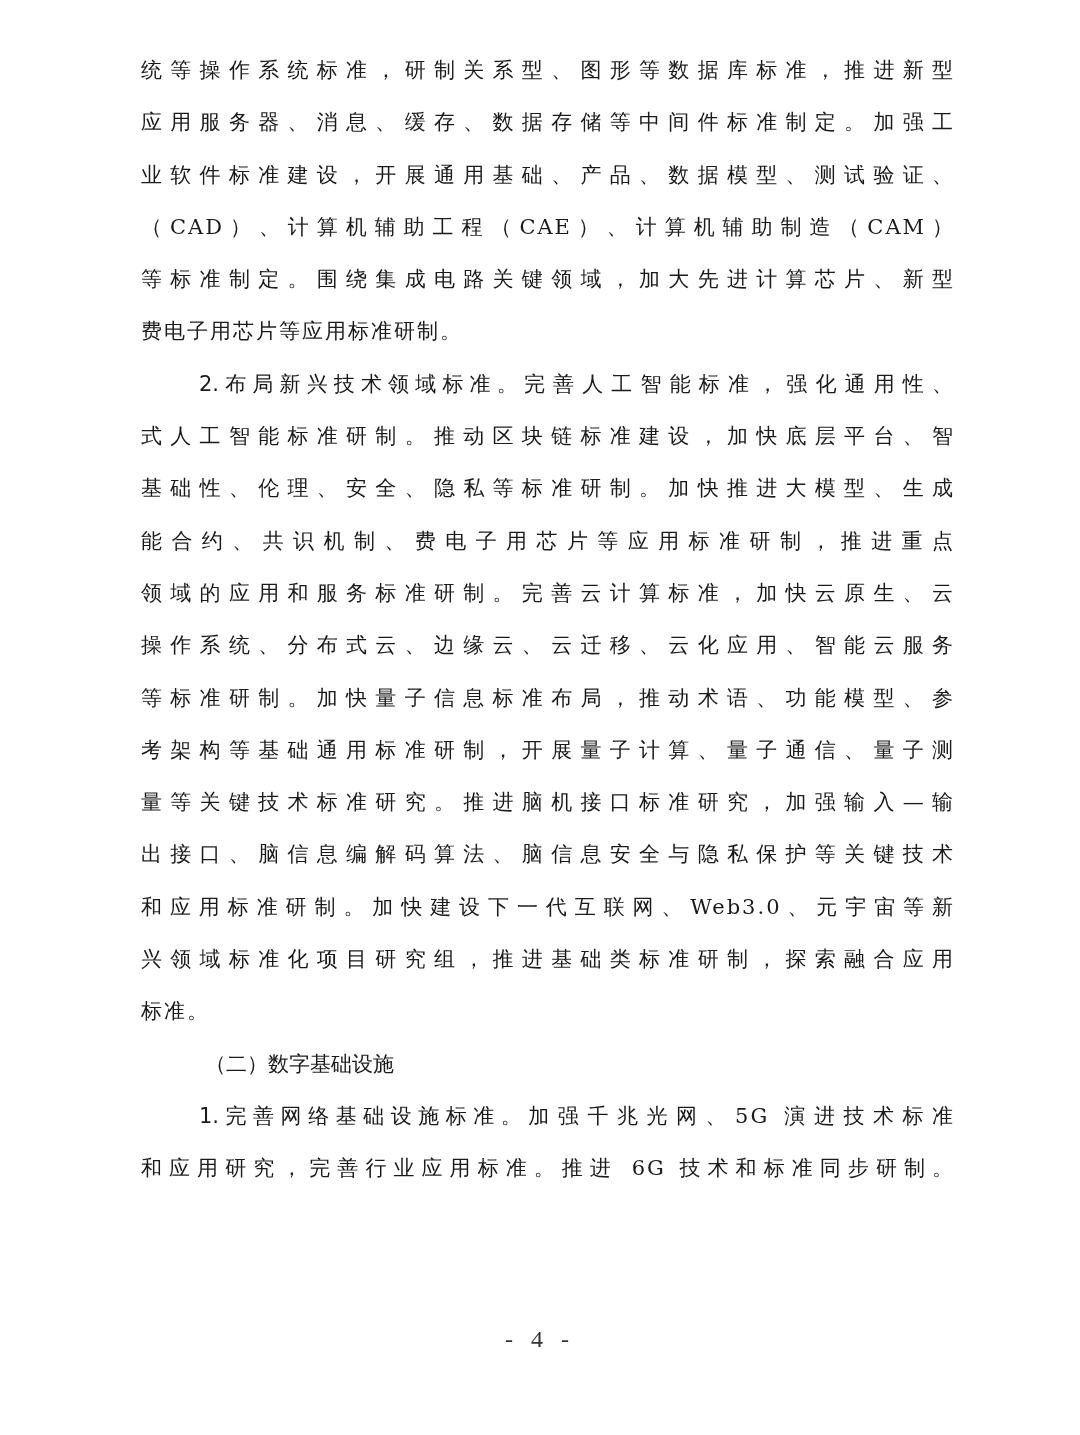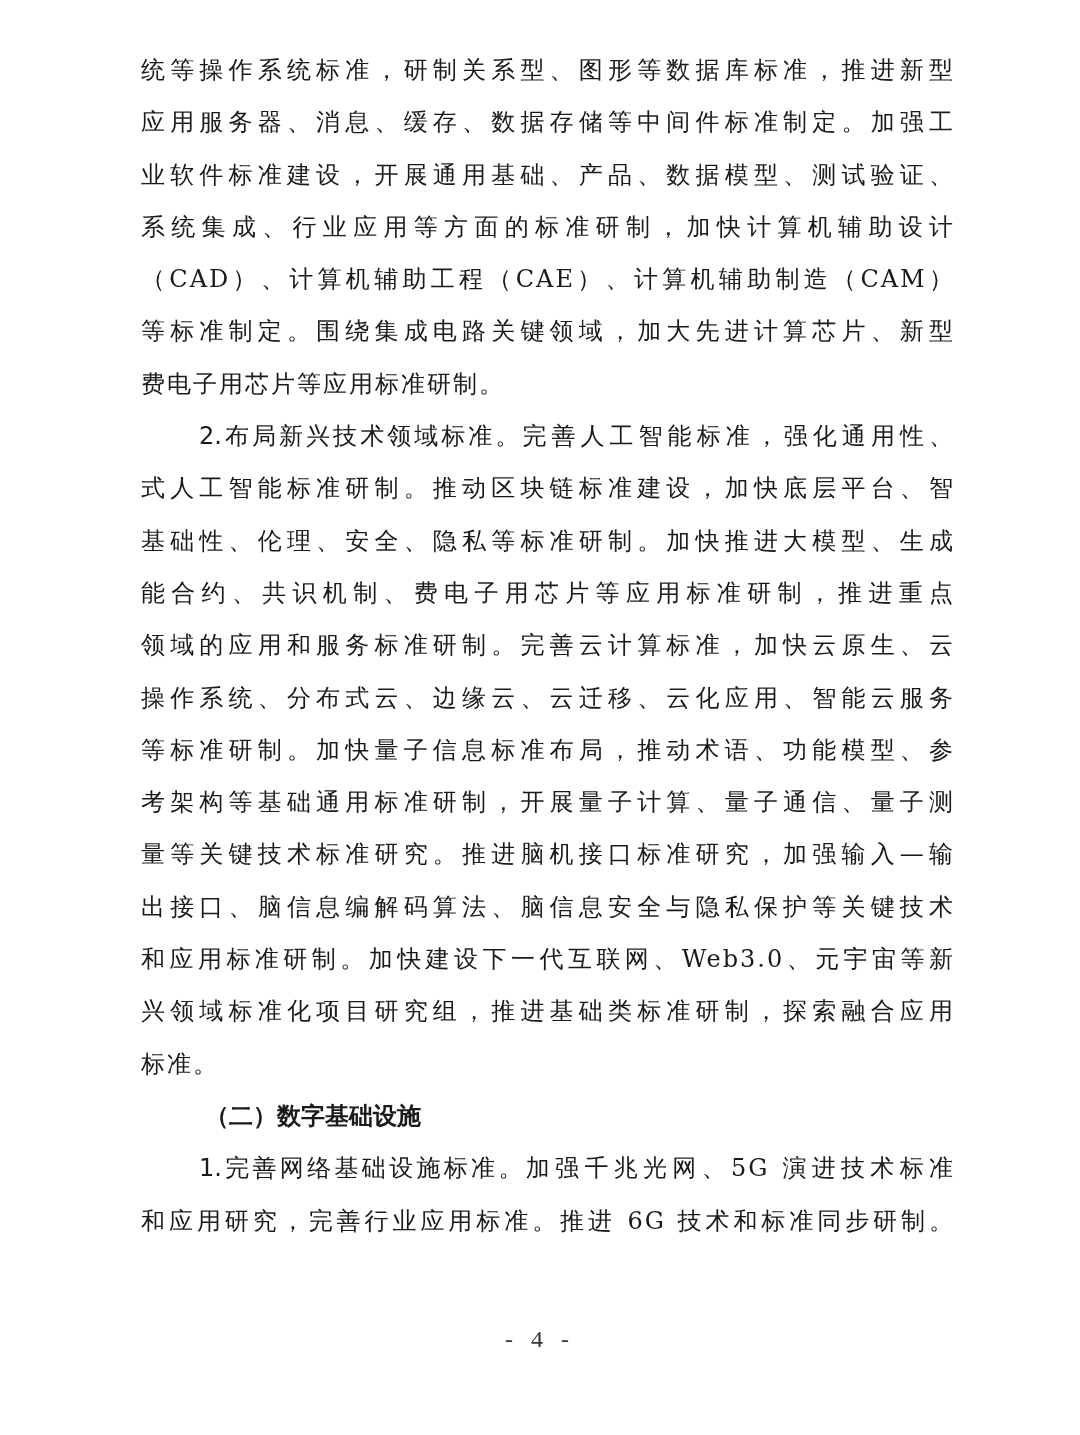--- a/index.html
+++ b/index.html
@@ -17,42 +17,42 @@
     }
     .page {
       position: absolute;
       left: 141px;
       top: 44px;
       width: 814px;
     }
     .line {
       height: 52.3px;
       line-height: 52.3px;
-      font-size: 24px;
+      font-size: 21px;
       white-space: nowrap;
       text-align: justify;
       text-align-last: justify;
       letter-spacing: 2px;
     }
     .line.last {
       text-align-last: left;
     }
     .line.indent {
       padding-left: 58px;
     }
     .bold {
       font-weight: normal;
       font-family: "DejaVu Sans", "Liberation Sans", sans-serif;
       letter-spacing: 0;
     }
     .section-heading {
       text-align-last: left;
       padding-left: 64px;
       font-family: "DejaVu Sans", "Liberation Sans", sans-serif;
-      font-weight: bold;
+      font-weight: normal;
       letter-spacing: 0;
     }
     .page-number {
       position: absolute;
       left: 0;
       width: 1080px;
       top: 1326px;
       text-align: center;
       font-size: 24px;
       font-family: "Liberation Serif", "DejaVu Serif", serif;
@@ -61,21 +61,20 @@
     }
   </style>
 </head>
 <body>
 
 <div class="page">
 
   <div class="line">统等操作系统标准，研制关系型、图形等数据库标准，推进新型</div>
   <div class="line">应用服务器、消息、缓存、数据存储等中间件标准制定。加强工</div>
   <div class="line">业软件标准建设，开展通用基础、产品、数据模型、测试验证、</div>
-  <div class="line">系统集成、行业应用等方面的标准研制，加快计算机辅助设计</div>
   <div class="line">（CAD）、计算机辅助工程（CAE）、计算机辅助制造（CAM）</div>
   <div class="line">等标准制定。围绕集成电路关键领域，加大先进计算芯片、新型</div>
   <div class="line last">费电子用芯片等应用标准研制。</div>
 
   <div class="line indent"><span class="bold">2.布局新兴技术领域标准。</span><span>完善人工智能标准，强化通用性、</span></div>
   <div class="line">式人工智能标准研制。推动区块链标准建设，加快底层平台、智</div>
   <div class="line">基础性、伦理、安全、隐私等标准研制。加快推进大模型、生成</div>
   <div class="line">能合约、共识机制、费电子用芯片等应用标准研制，推进重点</div>
   <div class="line">领域的应用和服务标准研制。完善云计算标准，加快云原生、云</div>
   <div class="line">操作系统、分布式云、边缘云、云迁移、云化应用、智能云服务</div>

